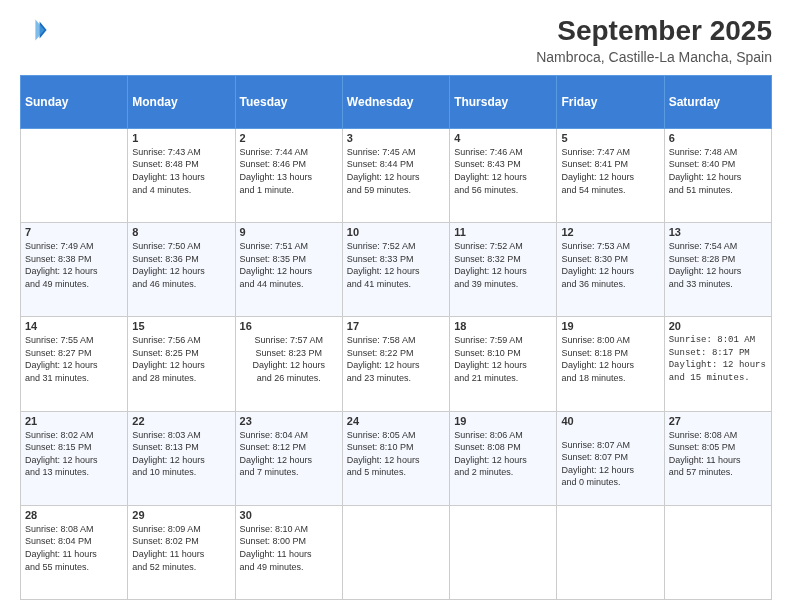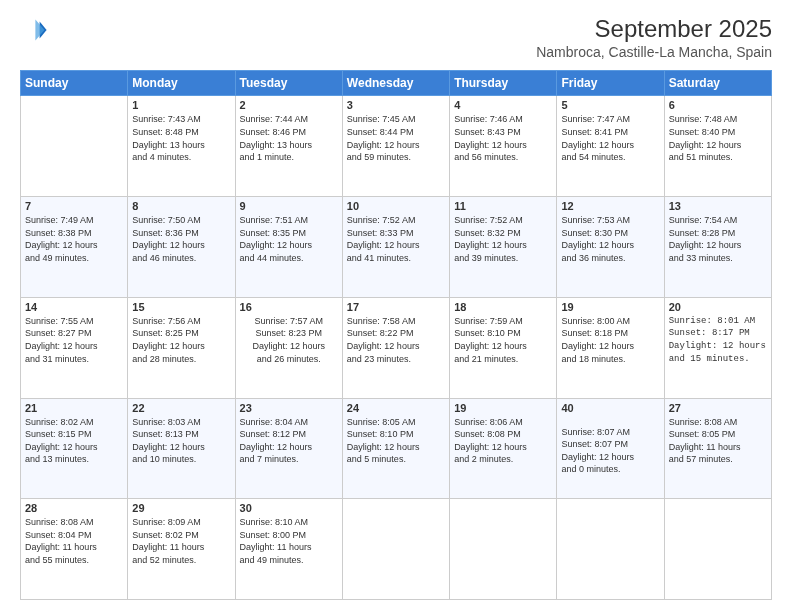--- a/index.html
+++ b/index.html
@@ -38,43 +38,43 @@
       color: #1a6bbf;
     }
     .logo-icon {
       width: 28px;
       height: 28px;
     }
     .title-block {
       text-align: right;
     }
     .month-title {
-      font-size: 24px;
-      font-weight: normal;
+      font-size: 28px;
+      font-weight: bold;
       color: #333;
       line-height: 1.1;
     }
     .location {
       font-size: 14px;
       color: #555;
       margin-top: 2px;
     }
     .calendar {
       flex: 1;
       border: 1px solid #ccc;
       border-collapse: collapse;
       width: 100%;
       table-layout: fixed;
     }
     .calendar th {
       background-color: #3a7fd5;
       color: #fff;
       font-size: 12px;
       font-weight: bold;
-      padding: 5px 4px;
+      padding: 19px 4px;
       text-align: left;
       border: 1px solid #5a9ae0;
       margin-left: 35px;
     }
     .calendar td {
       vertical-align: top;
       border: 1px solid #ccc;
       padding: 3px 4px;
       font-size: 9.5px;
       color: #333;

